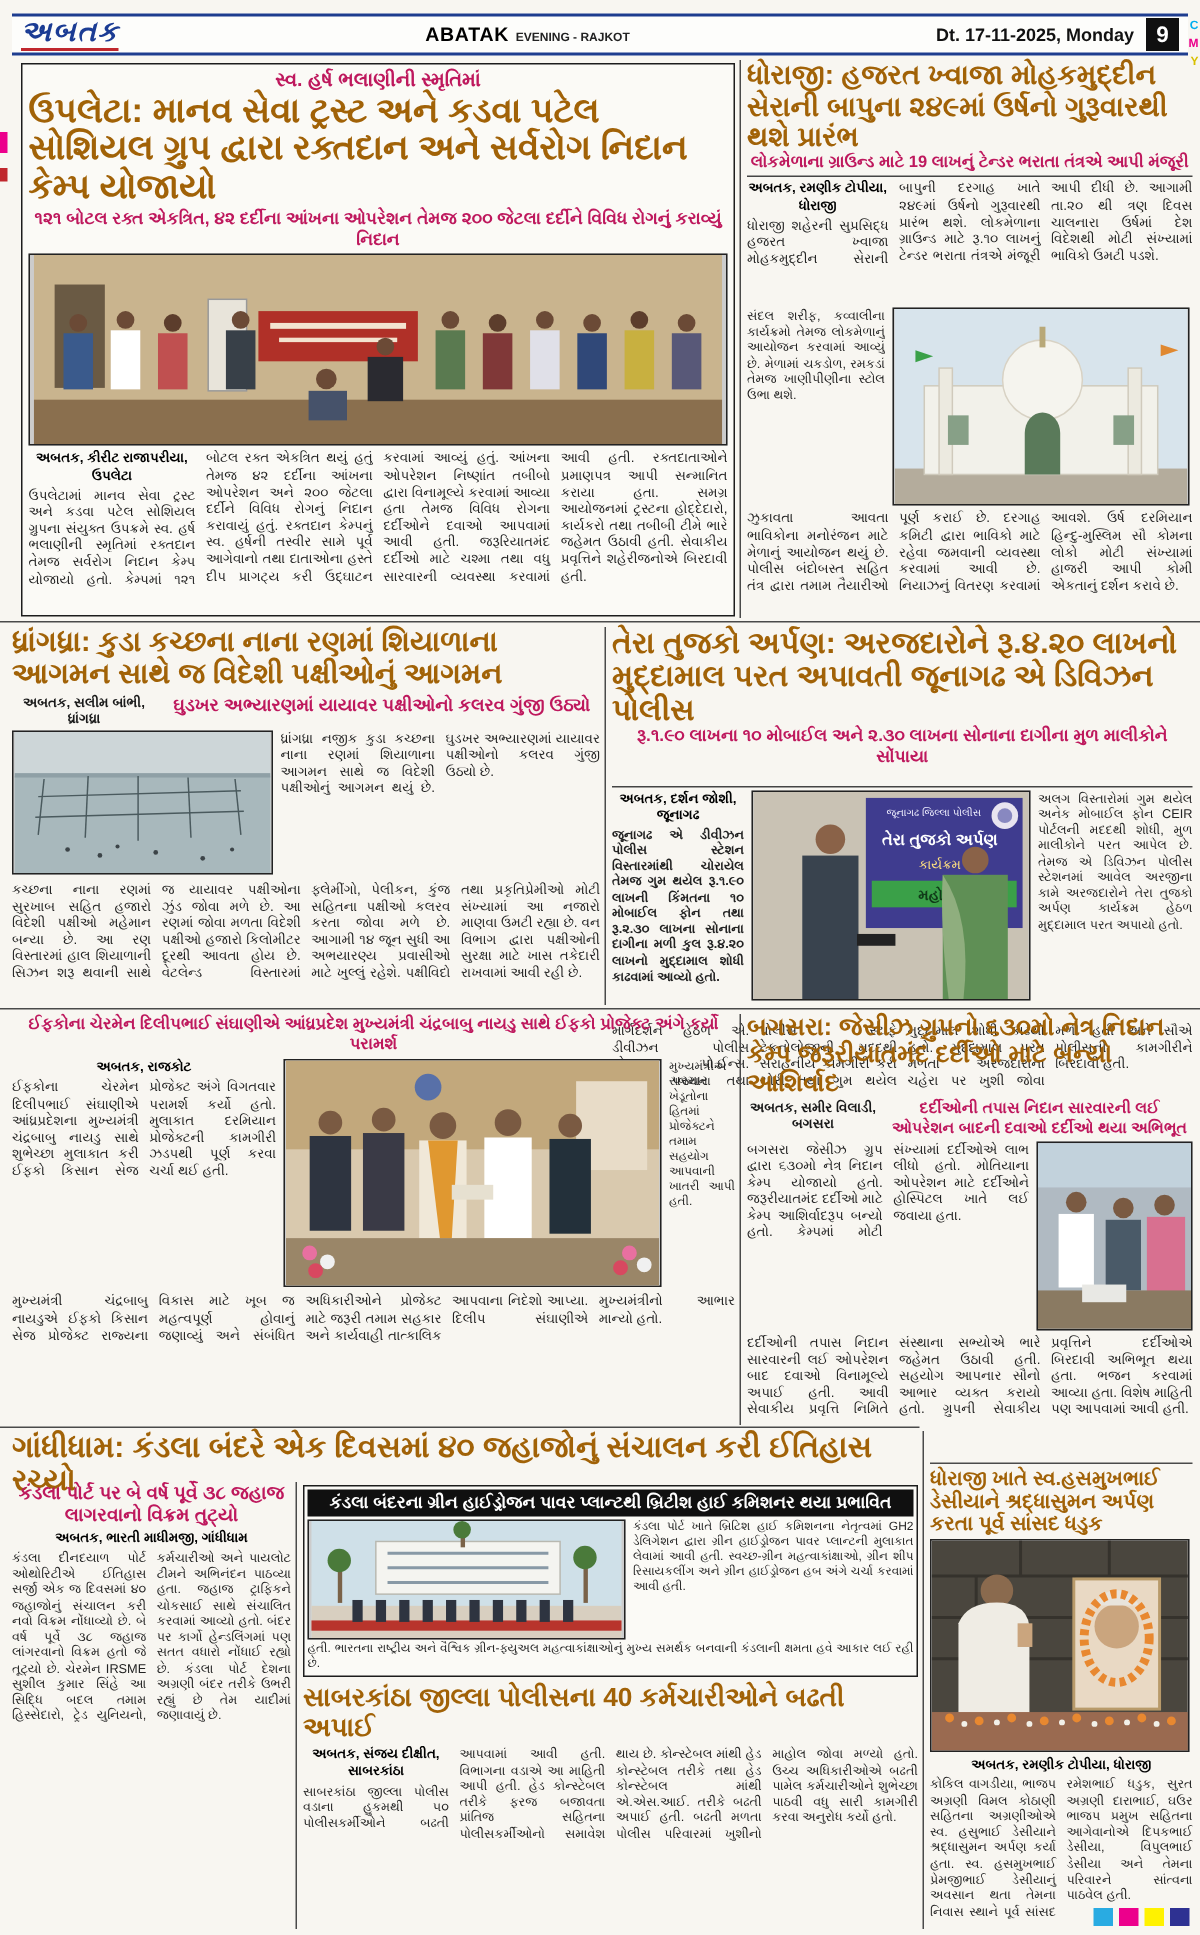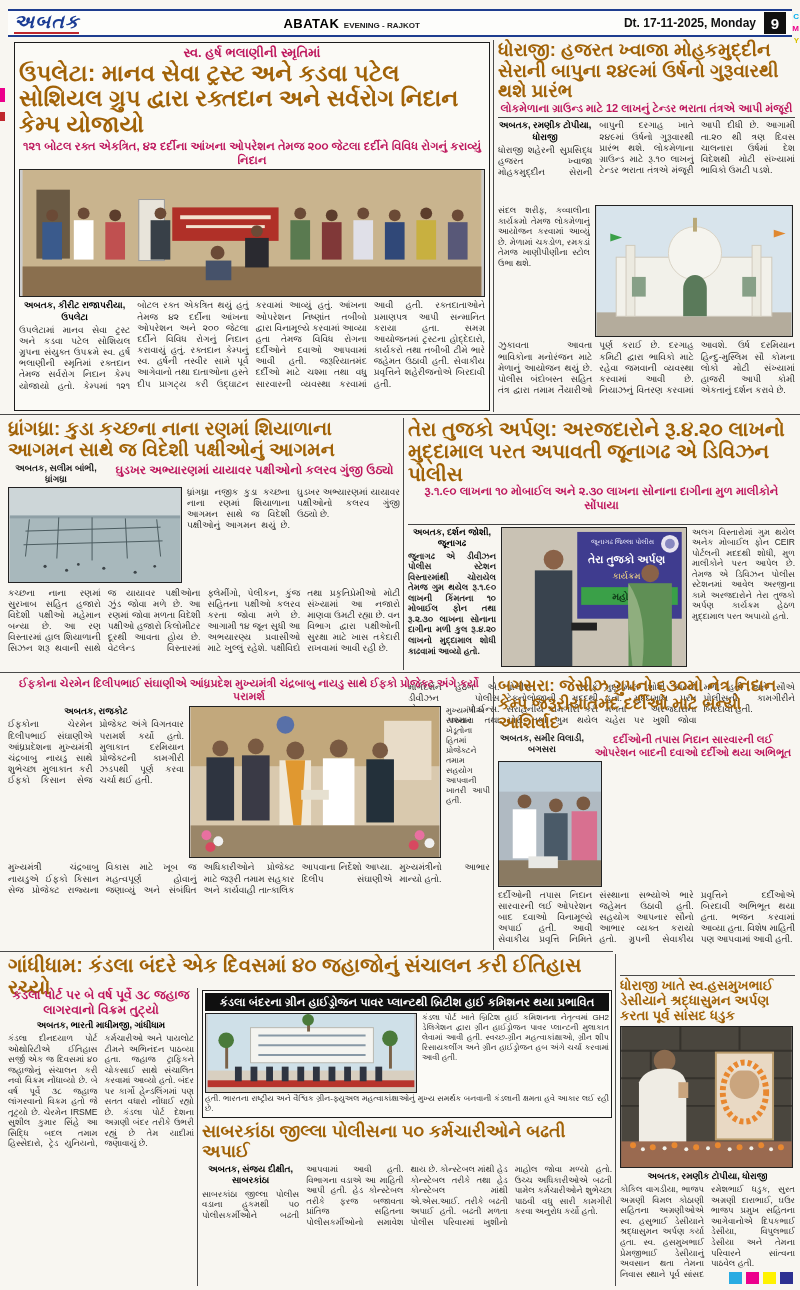--- a/index.html
+++ b/index.html
@@ -94,21 +94,21 @@
       </g>
     </svg>
     <div class="body c4" style="height:146px; margin-top:3px;">
       <b class="byl">અબતક, કીરીટ રાજાપરીયા, ઉપલેટા</b>
       <span>ઉપલેટામાં માનવ સેવા ટ્રસ્ટ અને કડવા પટેલ સોશિયલ ગ્રુપના સંયુક્ત ઉપક્રમે સ્વ. હર્ષ ભલાણીની સ્મૃતિમાં રક્તદાન તેમજ સર્વરોગ નિદાન કેમ્પ યોજાયો હતો. કેમ્પમાં ૧૨૧ બોટલ રક્ત એકત્રિત થયું હતું તેમજ ૪૨ દર્દીના આંખના ઓપરેશન અને ૨૦૦ જેટલા દર્દીને વિવિધ રોગનું નિદાન કરાવાયું હતું. રક્તદાન કેમ્પનું સ્વ. હર્ષની તસ્વીર સામે પૂર્વ આગેવાનો તથા દાતાઓના હસ્તે દીપ પ્રાગટ્ય કરી ઉદ્ઘાટન કરવામાં આવ્યું હતું. આંખના ઓપરેશન નિષ્ણાંત તબીબો દ્વારા વિનામૂલ્યે કરવામાં આવ્યા હતા તેમજ વિવિધ રોગના દર્દીઓને દવાઓ આપવામાં આવી હતી. જરૂરિયાતમંદ દર્દીઓ માટે ચશ્મા તથા વધુ સારવારની વ્યવસ્થા કરવામાં આવી હતી. રક્તદાતાઓને પ્રમાણપત્ર આપી સન્માનિત કરાયા હતા. સમગ્ર આયોજનમાં ટ્રસ્ટના હોદ્દેદારો, કાર્યકરો તથા તબીબી ટીમે ભારે જહેમત ઉઠાવી હતી. સેવાકીય પ્રવૃત્તિને શહેરીજનોએ બિરદાવી હતી.</span>
     </div>
   </div>
 
   <div class="abs" style="left:498px; top:40px; width:297px; height:372px;">
     <div class="hl" style="font-size:18.5px;">ધોરાજી: હજરત ખ્વાજા મોહકમુદ્દીન સેરાની બાપુના ૨૪૯માં ઉર્ષનો ગુરૂવારથી થશે પ્રારંભ</div>
-    <div class="sub" style="font-size:11px; border-bottom:1px solid #444; padding-bottom:2px; margin-bottom:2px;">લોકમેળાના ગ્રાઉન્ડ માટે 12 લાખનું ટેન્ડર ભરાતા તંત્રએ આપી મંજૂરી</div>
+    <div class="sub" style="font-size:11px; border-bottom:1px solid #444; padding-bottom:2px; margin-bottom:2px;">લોકમેળાના ગ્રાઉન્ડ માટે 19 લાખનું ટેન્ડર ભરાતા તંત્રએ આપી મંજૂરી</div>
     <div class="body c3" style="height:82px;">
       <b class="byl">અબતક, રમણીક ટોપીયા, ધોરાજી</b>
       <span>ધોરાજી શહેરની સુપ્રસિદ્ધ હજરત ખ્વાજા મોહકમુદ્દીન સેરાની બાપુની દરગાહ ખાતે ૨૪૯માં ઉર્ષનો ગુરૂવારથી પ્રારંભ થશે. લોકમેળાના ગ્રાઉન્ડ માટે રૂ.૧૦ લાખનું ટેન્ડર ભરાતા તંત્રએ મંજૂરી આપી દીધી છે. આગામી તા.૨૦ થી ત્રણ દિવસ ચાલનારા ઉર્ષમાં દેશ વિદેશથી મોટી સંખ્યામાં ભાવિકો ઉમટી પડશે.</span>
     </div>
     <div class="row" style="margin-top:3px;">
       <div class="body smallbody" style="width:92px; height:132px;">સંદલ શરીફ, કવ્વાલીના કાર્યક્રમો તેમજ લોકમેળાનું આયોજન કરવામાં આવ્યું છે. મેળામાં ચકડોળ, રમકડાં તેમજ ખાણીપીણીના સ્ટોલ ઉભા થશે.</div>
       <svg class="ph" width="198" height="132" viewBox="0 0 198 132">
         <rect width="198" height="132" fill="#d8e4ec"></rect>
         <rect y="108" width="198" height="24" fill="#b4ac9c"></rect>
         <rect x="20" y="52" width="158" height="60" fill="#f2f1ea" stroke="#cfcabc"></rect>
@@ -240,20 +240,21 @@
 
   <div class="abs vr" style="left:493px; top:676px; height:274px;"></div>
 
   <div class="abs" style="left:498px; top:676px; width:297px; height:298px;">
     <div class="hl" style="font-size:16.5px;">બગસરા: જેસીઝ ગ્રુપનો ૬૩૦મો નેત્ર નિદાન કેમ્પ જરૂરીયાતમંદ દર્દીઓ માટે બન્યો આશિર્વાદ</div>
     <div class="row" style="margin:2px 0;">
       <b style="width:88px; font-size:9px; text-align:center;">અબતક, સમીર વિલાડી, બગસરા</b>
       <div class="sub" style="flex:1; font-size:10.5px;">દર્દીઓની તપાસ નિદાન સારવારની લઈ ઓપરેશન બાદની દવાઓ દર્દીઓ થયા અભિભૂત</div>
     </div>
     <div class="row">
+      <div class="body c2" style="flex:1; height:126px;">બગસરા જેસીઝ ગ્રુપ દ્વારા ૬૩૦મો નેત્ર નિદાન કેમ્પ યોજાયો હતો. જરૂરીયાતમંદ દર્દીઓ માટે કેમ્પ આશિર્વાદરૂપ બન્યો હતો. કેમ્પમાં મોટી સંખ્યામાં દર્દીઓએ લાભ લીધો હતો. મોતિયાના ઓપરેશન માટે દર્દીઓને હોસ્પિટલ ખાતે લઈ જવાયા હતા.</div>
       <svg class="ph" width="104" height="126" viewBox="0 0 104 126">
         <rect width="104" height="126" fill="#b0bac2"></rect>
         <rect width="104" height="30" fill="#c2d2dc"></rect>
         <circle cx="26" cy="40" r="7" fill="#7a5a42"></circle>
           <rect x="14" y="48" width="24" height="50" fill="#ffffff"></rect>
         <circle cx="58" cy="44" r="7" fill="#7a5a42"></circle>
           <rect x="46" y="52" width="24" height="48" fill="#4a5a68"></rect>
         <circle cx="86" cy="42" r="7" fill="#7a5a42"></circle>
           <rect x="74" y="50" width="26" height="56" fill="#d87090"></rect>
         <rect y="100" width="104" height="26" fill="#8a7a62"></rect>
@@ -307,21 +308,21 @@
             <rect x="156" y="54" width="7" height="15"></rect>
           <rect x="172" y="54" width="7" height="15"></rect>
         </g>
       </svg>
       <div class="body tinybody" style="flex:1; height:80px;">કંડલા પોર્ટ ખાતે બ્રિટિશ હાઈ કમિશનના નેતૃત્વમાં GH2 ડેલિગેશન દ્વારા ગ્રીન હાઈડ્રોજન પાવર પ્લાન્ટની મુલાકાત લેવામાં આવી હતી. સ્વચ્છ-ગ્રીન મહત્વાકાંક્ષાઓ, ગ્રીન શીપ રિસાયકલીંગ અને ગ્રીન હાઈડ્રોજન હબ અંગે ચર્ચા કરવામાં આવી હતી.</div>
     </div>
     <div class="body tinybody" style="height:20px; margin-top:1px;">હતી. ભારતના રાષ્ટ્રીય અને વૈશ્વિક ગ્રીન-ફ્યુઅલ મહત્વાકાંક્ષાઓનું મુખ્ય સમર્થક બનવાની કંડલાની ક્ષમતા હવે આકાર લઈ રહી છે.</div>
   </div>
 
   <div class="abs" style="left:202px; top:1122px; width:410px; height:164px;">
-    <div class="hl" style="font-size:17.5px;">સાબરકાંઠા જીલ્લા પોલીસના ૫૦ કર્મચારીઓને બઢતી અપાઈ</div>
+    <div class="hl" style="font-size:17.5px;">સાબરકાંઠા જીલ્લા પોલીસના 40 કર્મચારીઓને બઢતી અપાઈ</div>
     <div class="body c4 smallbody" style="height:132px; margin-top:3px;">
       <b class="byl">અબતક, સંજય દીક્ષીત, સાબરકાંઠા</b>
       <span>સાબરકાંઠા જીલ્લા પોલીસ વડાના હુકમથી ૫૦ પોલીસકર્મીઓને બઢતી આપવામાં આવી હતી. વિભાગના વડાએ આ માહિતી આપી હતી. હેડ કોન્સ્ટેબલ તરીકે ફરજ બજાવતા પ્રાંતિજ સહિતના પોલીસકર્મીઓનો સમાવેશ થાય છે. કોન્સ્ટેબલ માંથી હેડ કોન્સ્ટેબલ તરીકે તથા હેડ કોન્સ્ટેબલ માંથી એ.એસ.આઈ. તરીકે બઢતી અપાઈ હતી. બઢતી મળતા પોલીસ પરિવારમાં ખુશીનો માહોલ જોવા મળ્યો હતો. ઉચ્ચ અધિકારીઓએ બઢતી પામેલ કર્મચારીઓને શુભેચ્છા પાઠવી વધુ સારી કામગીરી કરવા અનુરોધ કર્યો હતો.</span>
     </div>
   </div>
 
   <div class="abs vr" style="left:615px; top:954px; height:332px;"></div>
   <div class="abs hrz" style="left:620px; top:975px; width:175px;"></div>
 
   <div class="abs" style="left:620px; top:978px; width:175px; height:308px;">

